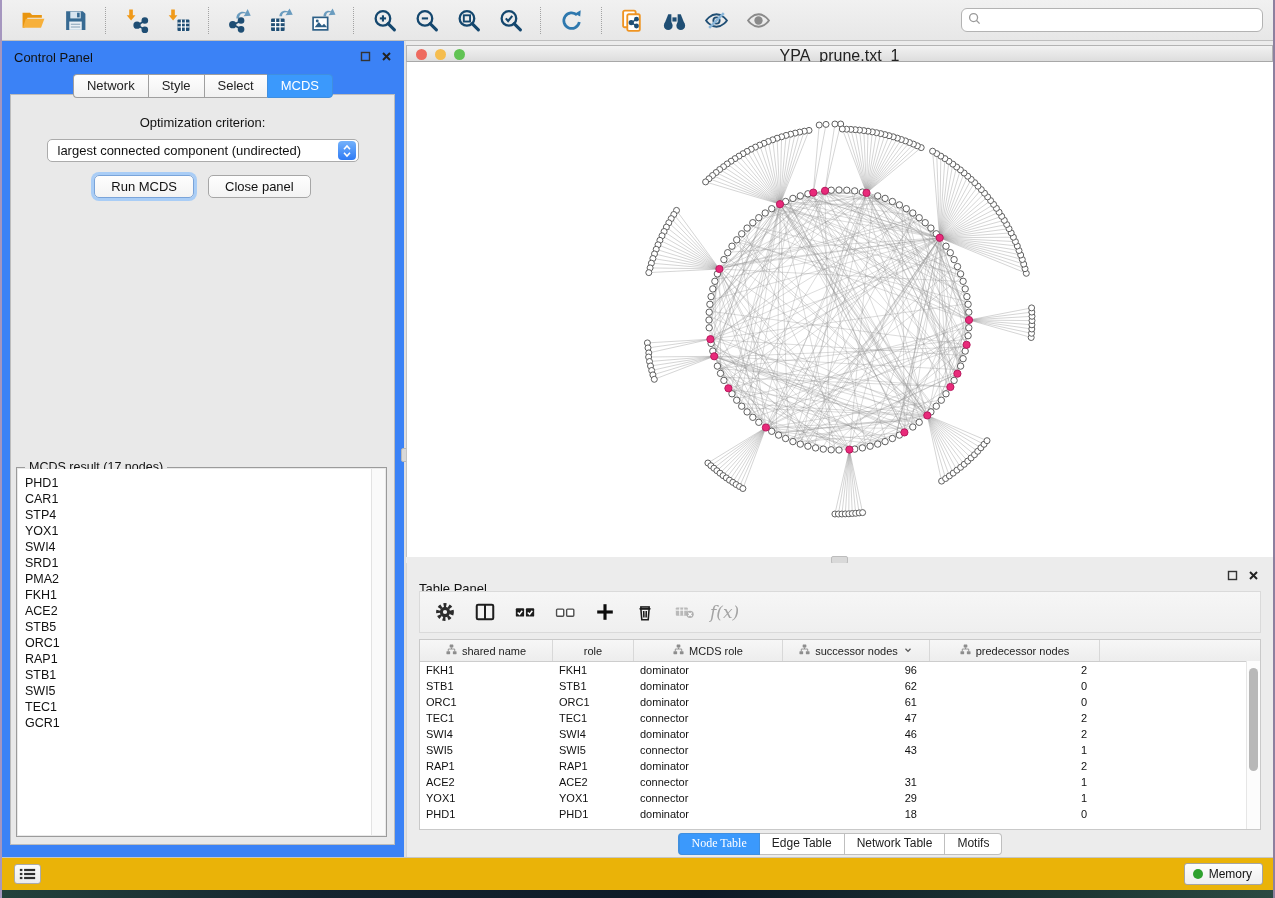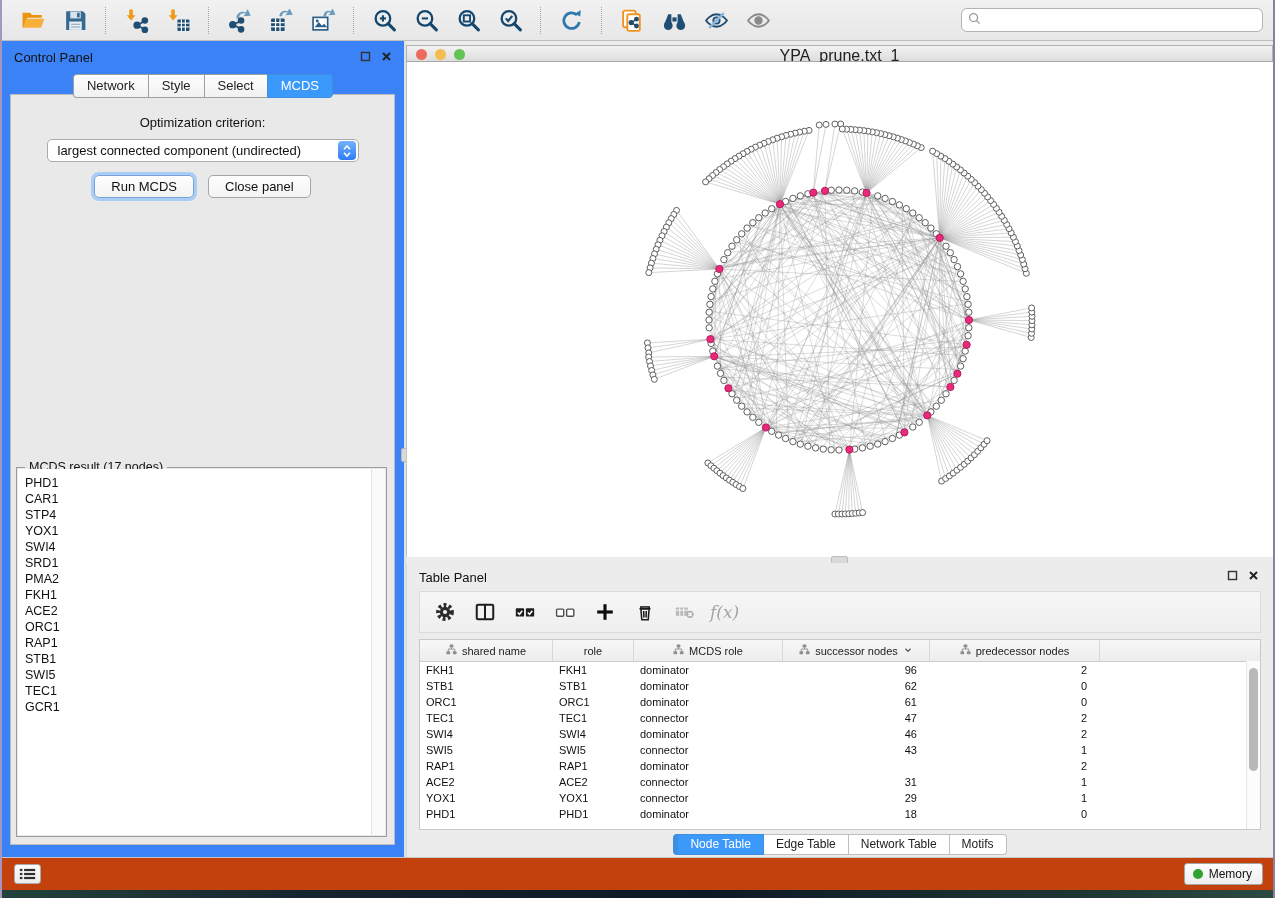--- a/index.html
+++ b/index.html
@@ -56,47 +56,47 @@
   
   .net-titlebar{position:absolute;left:404px;top:45px;right:0;height:17px;
     background:linear-gradient(#f2f2f2,#dddddd);border:1px solid #b3b3b3;border-bottom:1px solid #a8a8a8;box-sizing:border-box;}
   .traffic{position:absolute;left:9px;top:3px;display:flex;gap:8px;}
   .light{width:11px;height:11px;border-radius:50%;cursor:pointer;}
   .net-title{position:absolute;left:0;right:0;top:1px;text-align:center;font-size:16px;color:#222;}
   .net-canvas{position:absolute;left:404px;top:62px;right:0;height:495px;background:#fff;border-left:1px solid #c4c4c4;}
 
   
   .table-panel{position:absolute;left:404px;top:563px;right:0;bottom:32px;background:#ececec;border-left:1px solid #d6d6d6;}
-  .tp-header{position:absolute;left:12px;top:7px;font-size:13px;}
+  .tp-header{position:absolute;left:12px;top:18px;font-size:13px;}
   .tp-header-ctl{right:14px;top:6px;}
   .tp-toolbar{position:absolute;left:12px;right:12px;top:28px;height:42px;background:linear-gradient(#f6f6f6,#efefef);
     border:1px solid #dadada;display:flex;align-items:center;gap:10px;padding:0 10px;box-sizing:border-box;}
   .tpi{background:none;border:0;width:30px;height:30px;display:flex;align-items:center;justify-content:center;cursor:pointer;padding:0;}
   .tpi svg{width:22px;height:22px;}
   .fx{font-family:"DejaVu Serif",serif;font-style:italic;font-size:17px;color:#a3a3a3;}
   .tp-tablewrap{position:absolute;left:12px;right:12px;top:76px;height:191px;background:#fff;border:1px solid #c9c9c9;box-sizing:border-box;}
   .table-header{display:flex;height:21px;background:linear-gradient(#f7f7f7,#ededed);border-bottom:1px solid #cdcdcd;}
   .th{display:flex;align-items:center;justify-content:center;gap:5px;font-size:11px;color:#222;
     border-right:1px solid #d8d8d8;box-sizing:border-box;cursor:pointer;}
   .th-fill{flex:1;}
   .table-body{position:relative;}
   .tr{display:flex;height:16px;}
   .td{font-size:11px;line-height:16px;box-sizing:border-box;white-space:nowrap;overflow:hidden;}
   .td.left{padding-left:6px;text-align:left;}
   .td.right{padding-right:13px;text-align:right;}
   .tbl-scroll{position:absolute;top:21px;right:0;bottom:0;width:13px;background:#fcfcfc;border-left:1px solid #e6e6e6;}
   .tbl-thumb{position:absolute;top:7px;left:1.5px;width:9px;height:103px;background:#b8b8b8;border-radius:5px;cursor:grab;}
   .tp-tabs{position:absolute;bottom:3px;left:0;right:0;display:flex;justify-content:center;}
   .tp-tab{background:#fff;border:1px solid #bfbfbf;border-left:none;padding:2px 12px 3px;font-size:12px;color:#222;cursor:pointer;}
-  .tp-tab:first-child{border-left:5px solid #0c4a6e;border-radius:4px 0 0 4px;}
+  .tp-tab:first-child{border-left:2px solid #0c4a6e;border-radius:4px 0 0 4px;font-family:Liberation Serif, serif;}
   .tp-tab:last-child{border-radius:0 4px 4px 0;}
   .tp-tab.active{background:#3b99fc;color:#fff;border-color:#3f8fe0;}
 
   
-  .status-bar{position:absolute;left:0;right:0;bottom:0;height:32px;background:#c2410c;border-top:1px solid #c6c6c6;margin-top:16px;}
+  .status-bar{position:absolute;left:0;right:0;bottom:0;height:32px;background:#eab308;border-top:1px solid #c6c6c6;margin-top:16px;}
   .sb-btn{position:absolute;left:12px;top:6px;width:27px;height:20px;background:linear-gradient(#fcfcfc,#ececec);
     border:1px solid #ababab;border-radius:3px;display:flex;align-items:center;justify-content:center;cursor:pointer;padding:0;}
   .memory-btn{position:absolute;right:10px;top:5px;height:22px;padding:0 10px 0 8px;display:flex;align-items:center;gap:6px;
     background:linear-gradient(#fdfdfd,#eeeeee);border:1px solid #a5a5a5;border-radius:3px;font-size:12px;color:#111;cursor:pointer;font-family:"Liberation Sans",sans-serif;}
   .mem-dot{width:10px;height:10px;border-radius:50%;}
 </style>
 </head>
 <body>
 
 <div id="screen">
@@ -300,20 +300,21 @@
           <div class="result-list">
               <div class="result-item">PHD1</div>
               <div class="result-item">CAR1</div>
               <div class="result-item">STP4</div>
               <div class="result-item">YOX1</div>
               <div class="result-item">SWI4</div>
               <div class="result-item">SRD1</div>
               <div class="result-item">PMA2</div>
               <div class="result-item">FKH1</div>
               <div class="result-item">ACE2</div>
+              <div class="result-item">STB5</div>
               <div class="result-item">ORC1</div>
               <div class="result-item">RAP1</div>
               <div class="result-item">STB1</div>
               <div class="result-item">SWI5</div>
               <div class="result-item">TEC1</div>
               <div class="result-item">GCR1</div>
             </div>
           <div class="list-scroll"></div>
         </div>
       </div>

